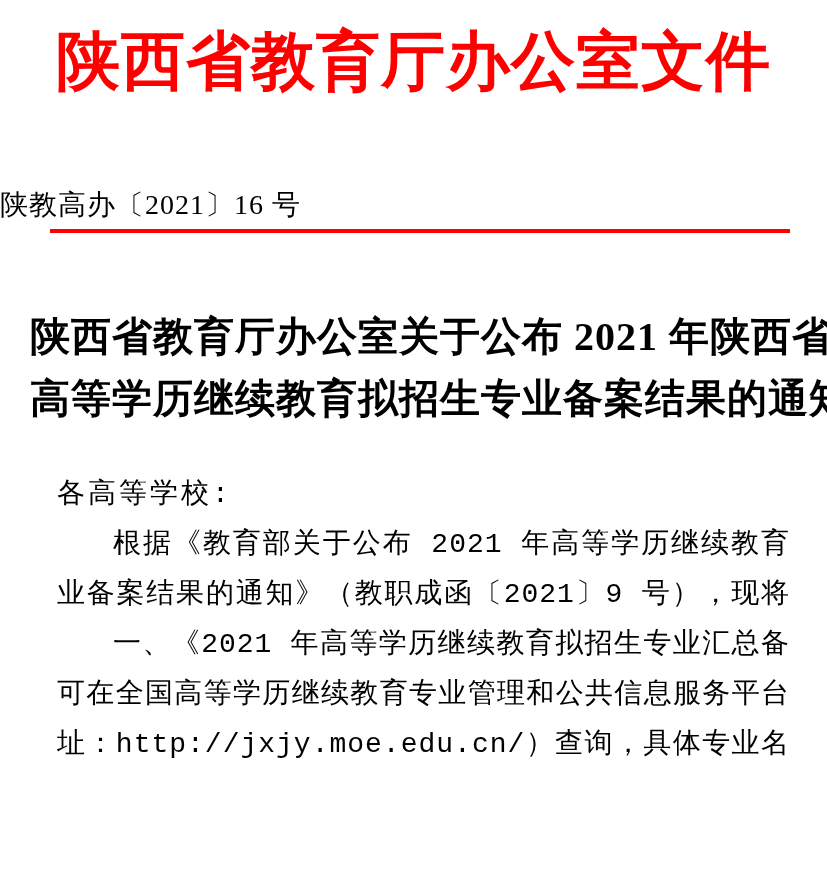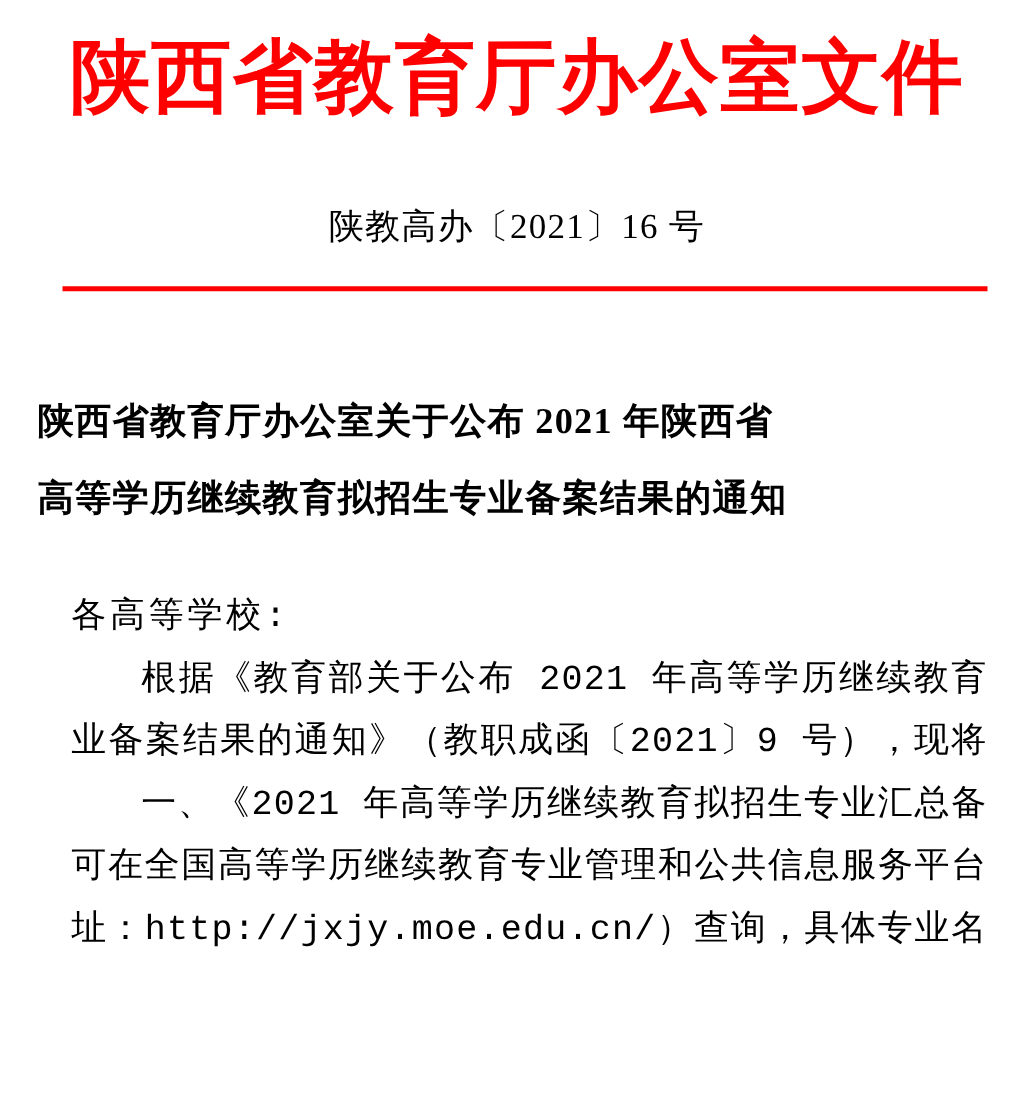--- a/index.html
+++ b/index.html
@@ -30,47 +30,47 @@
     color: #fe0000;
     font-size: 64px;
     font-weight: bold;
     letter-spacing: 1px;
     line-height: 88px;
     white-space: nowrap;
   }
   
   .doc-number {
     position: absolute;
-    top: 165px;
+    top: 188px;
     left: 0;
     width: 100%;
-    text-align: center;
+    text-align: left;
     font-size: 28px;
     line-height: 34px;
     letter-spacing: 1px;
     white-space: nowrap;
   }
   
   .red-rule {
     position: absolute;
     top: 229px;
     left: 50px;
     width: 740px;
     height: 4px;
     background: #fe0000;
   }
   
   .doc-title {
     position: absolute;
     top: 306px;
     left: 30px;
     width: 767px;
-    text-align: left;
+    text-align: right;
     font-weight: bold;
-    font-size: 29px;
+    font-size: 40px;
     line-height: 62px;
     letter-spacing: 1px;
   }
   .doc-title .title-line {
     white-space: nowrap;
   }
   
   .doc-body {
     position: absolute;
     top: 470px;

